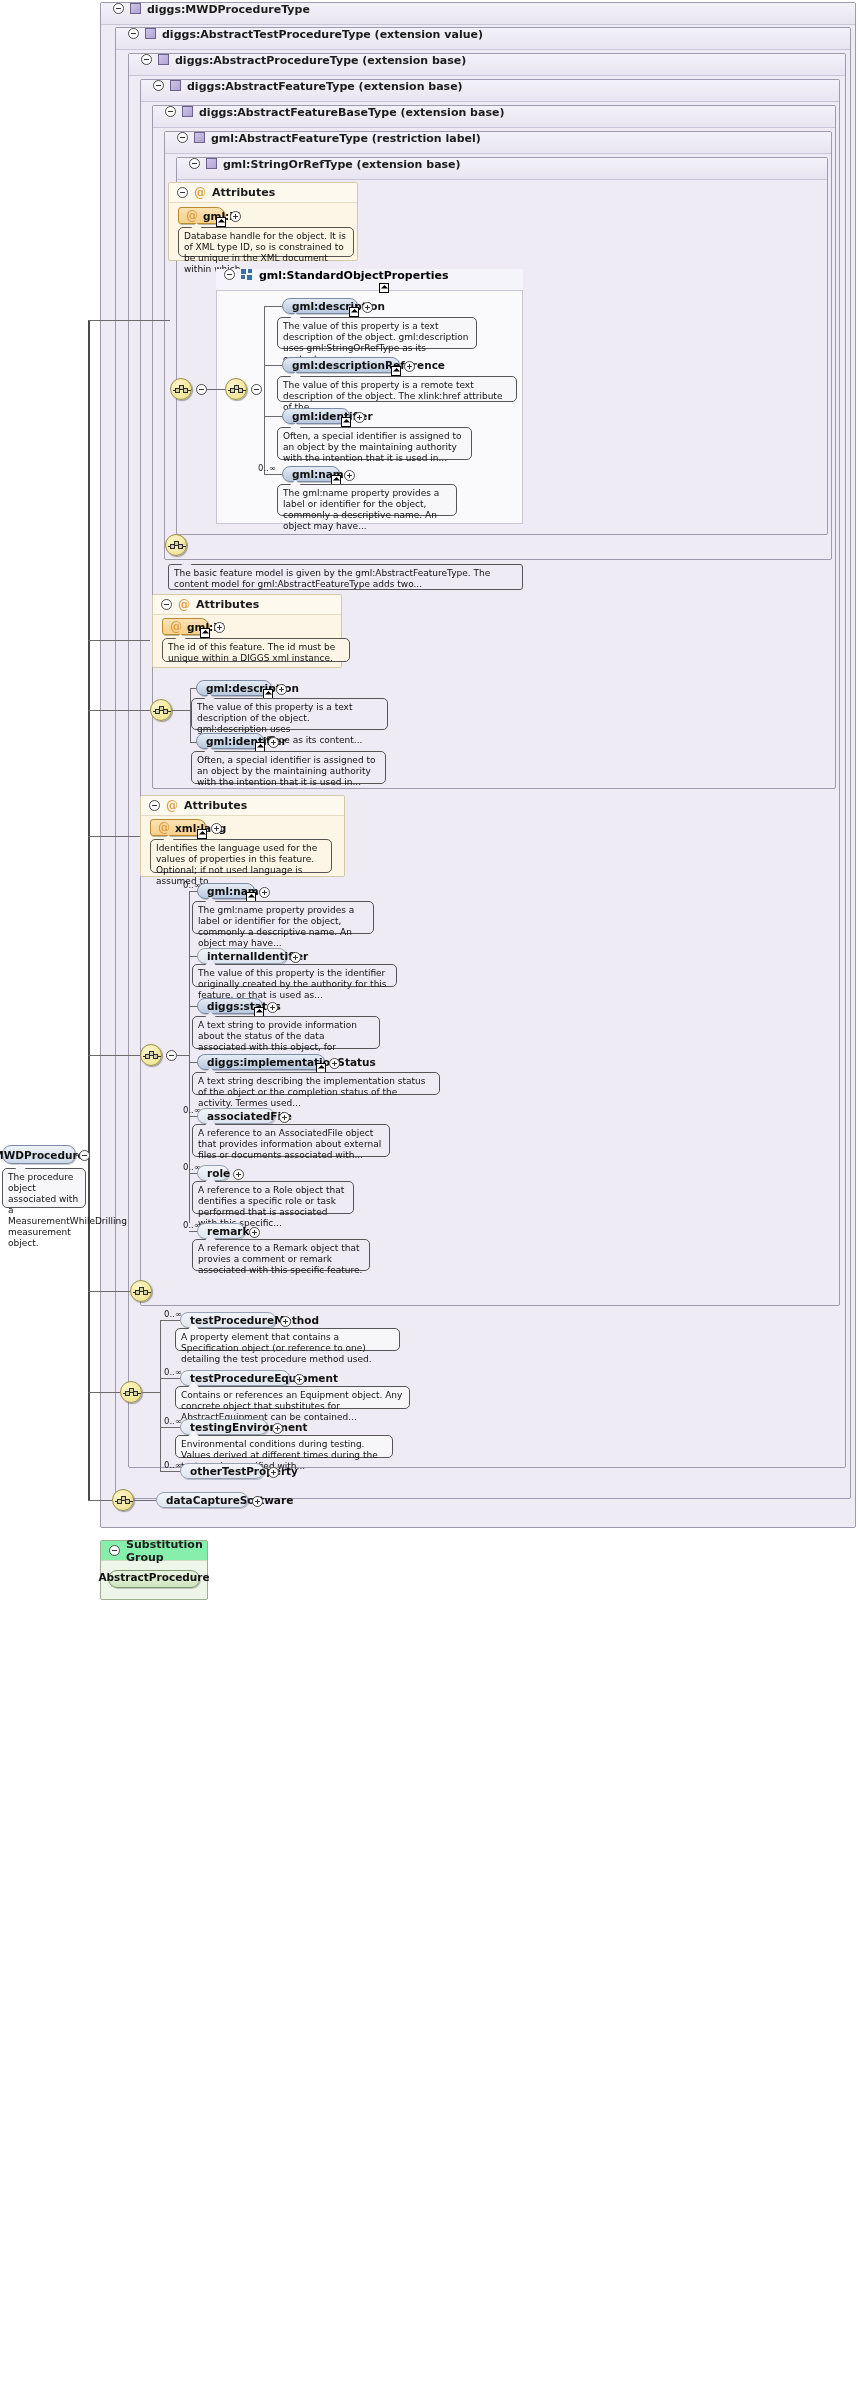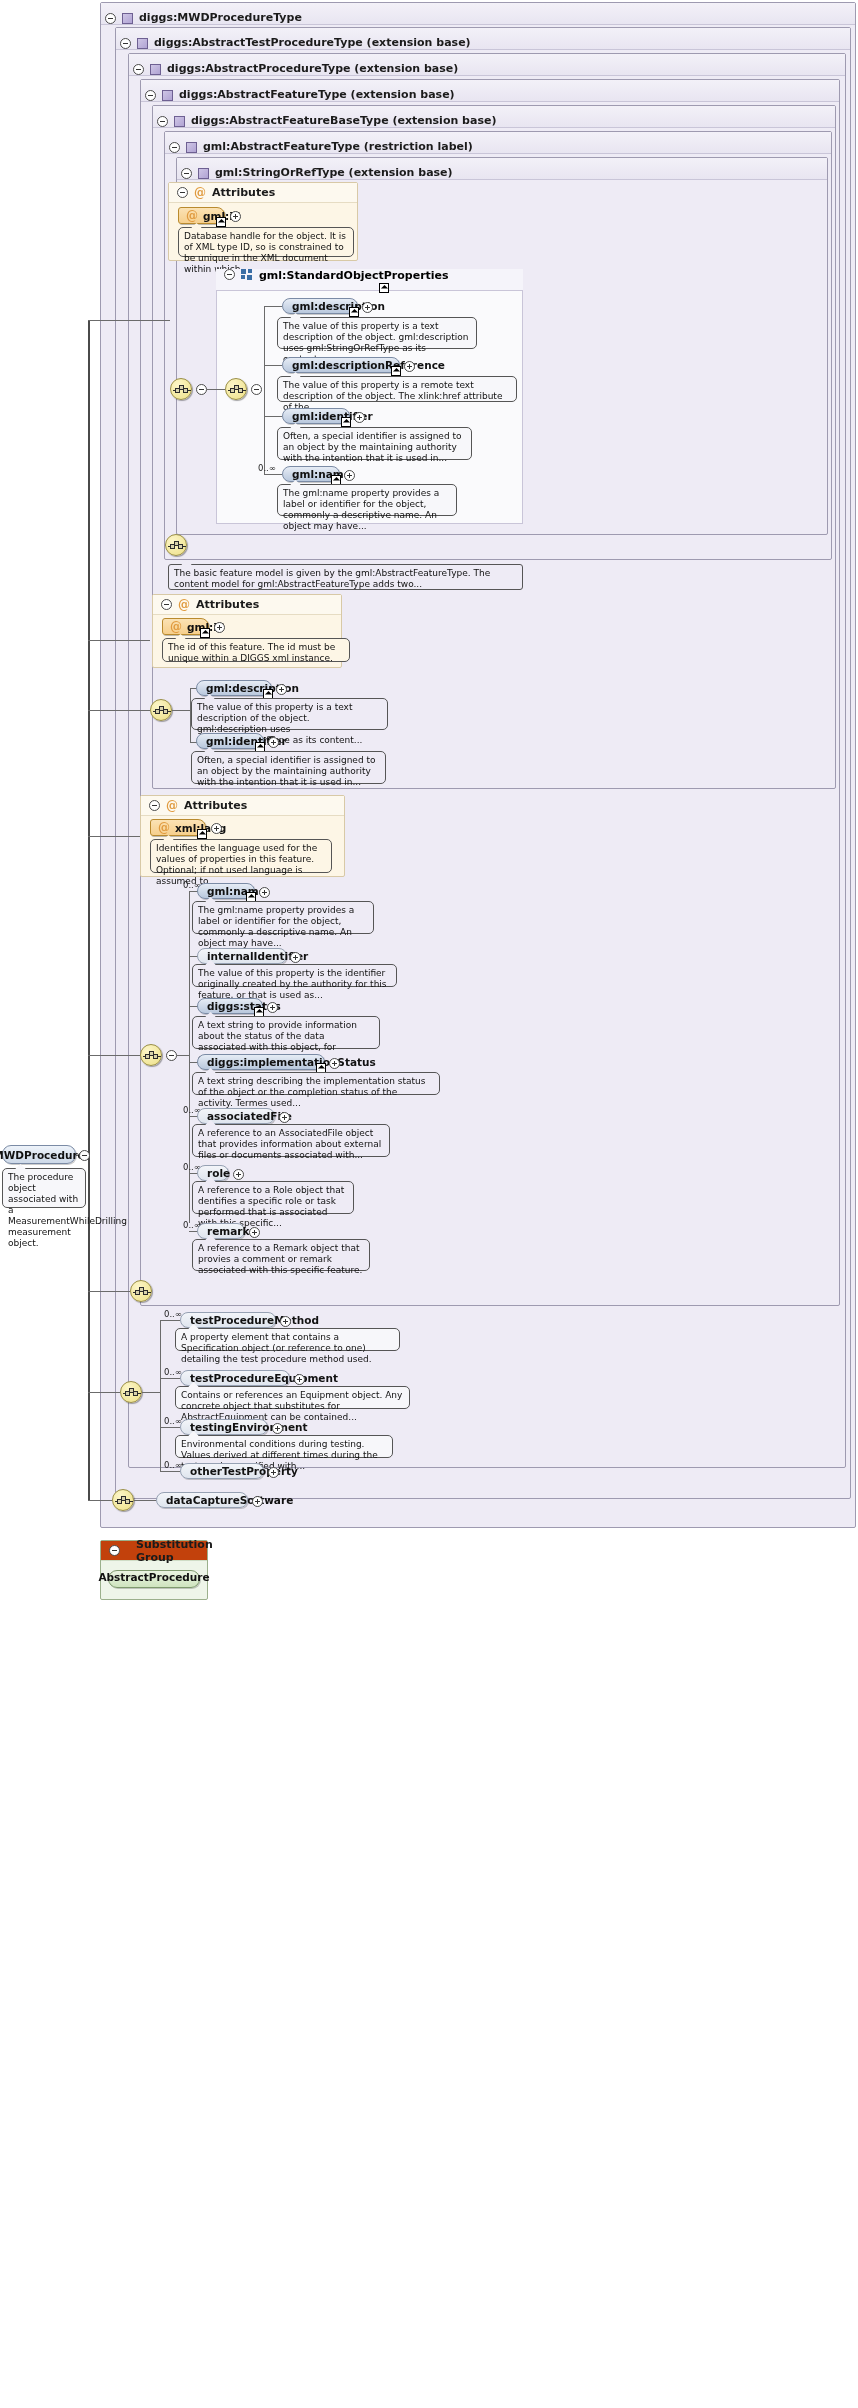--- a/index.html
+++ b/index.html
@@ -19,23 +19,23 @@
   
   .typebox {
     position: absolute;
     border: 1px solid #9e9ab0;
     background: #eeebf5;
     border-radius: 2px;
   }
   .typebox > .tb-header {
     height: 22px;
     display: flex;
-    align-items: flex-end;
+    align-items: flex-start;
     gap: 6px;
-    padding-left: 4px;
+    padding-left: 12px;
     border-bottom: 1px solid #c9c5d8;
     background: linear-gradient(to bottom,#f3f1f8,#e8e5f1);
     font-size: 11px;
     color: #1b1b1b;
     font-weight: bold;
     white-space: nowrap;
   }
   .tb-label { font-weight: bold; font-size: 11px; }
 
   
@@ -237,25 +237,25 @@
   }
 
   
   .subgroup {
     position: absolute;
     border: 1px solid #9bb08c;
     background: #eef5e9;
     border-radius: 2px;
   }
   .subgroup .sg-header{
-    height: 20px; display:flex; align-items:center; gap:16px;
+    height: 20px; display:flex; align-items:center; gap:6px;
     padding-left: 8px;
     font-size: 11px; font-weight: bold; color:#1b1b1b;
     border-bottom: 1px solid #cfdcc6;
-    background:#c2410c;
+    background:#86efac;
   }
   .sg-pill{
     position:absolute;
     height:18px;
     border:1px solid #7f9a6e;
     border-radius:9px;
     background: linear-gradient(to bottom,#eaf4e2,#cfe4bf);
     display:flex;align-items:flex-start;justify-content:center;
     padding:0 10px;
     font-size:10.5px;font-weight:bold;color:#111;
@@ -278,21 +278,21 @@
       <span class="toggle"></span>
       <span class="ctype-icon"></span>
       <span class="tb-label">diggs:MWDProcedureType</span>
     </div>
   </div>
 
   <div class="typebox" style="left:115px; top:27px; width:736px; height:1472px;">
     <div class="tb-header">
       <span class="toggle"></span>
       <span class="ctype-icon"></span>
-      <span class="tb-label">diggs:AbstractTestProcedureType (extension base)</span>
+      <span class="tb-label">diggs:AbstractTestProcedureType (extension value)</span>
     </div>
   </div>
 
   <div class="typebox" style="left:128px; top:53px; width:718px; height:1415px;">
     <div class="tb-header">
       <span class="toggle"></span>
       <span class="ctype-icon"></span>
       <span class="tb-label">diggs:AbstractProcedureType (extension base)</span>
     </div>
   </div>

